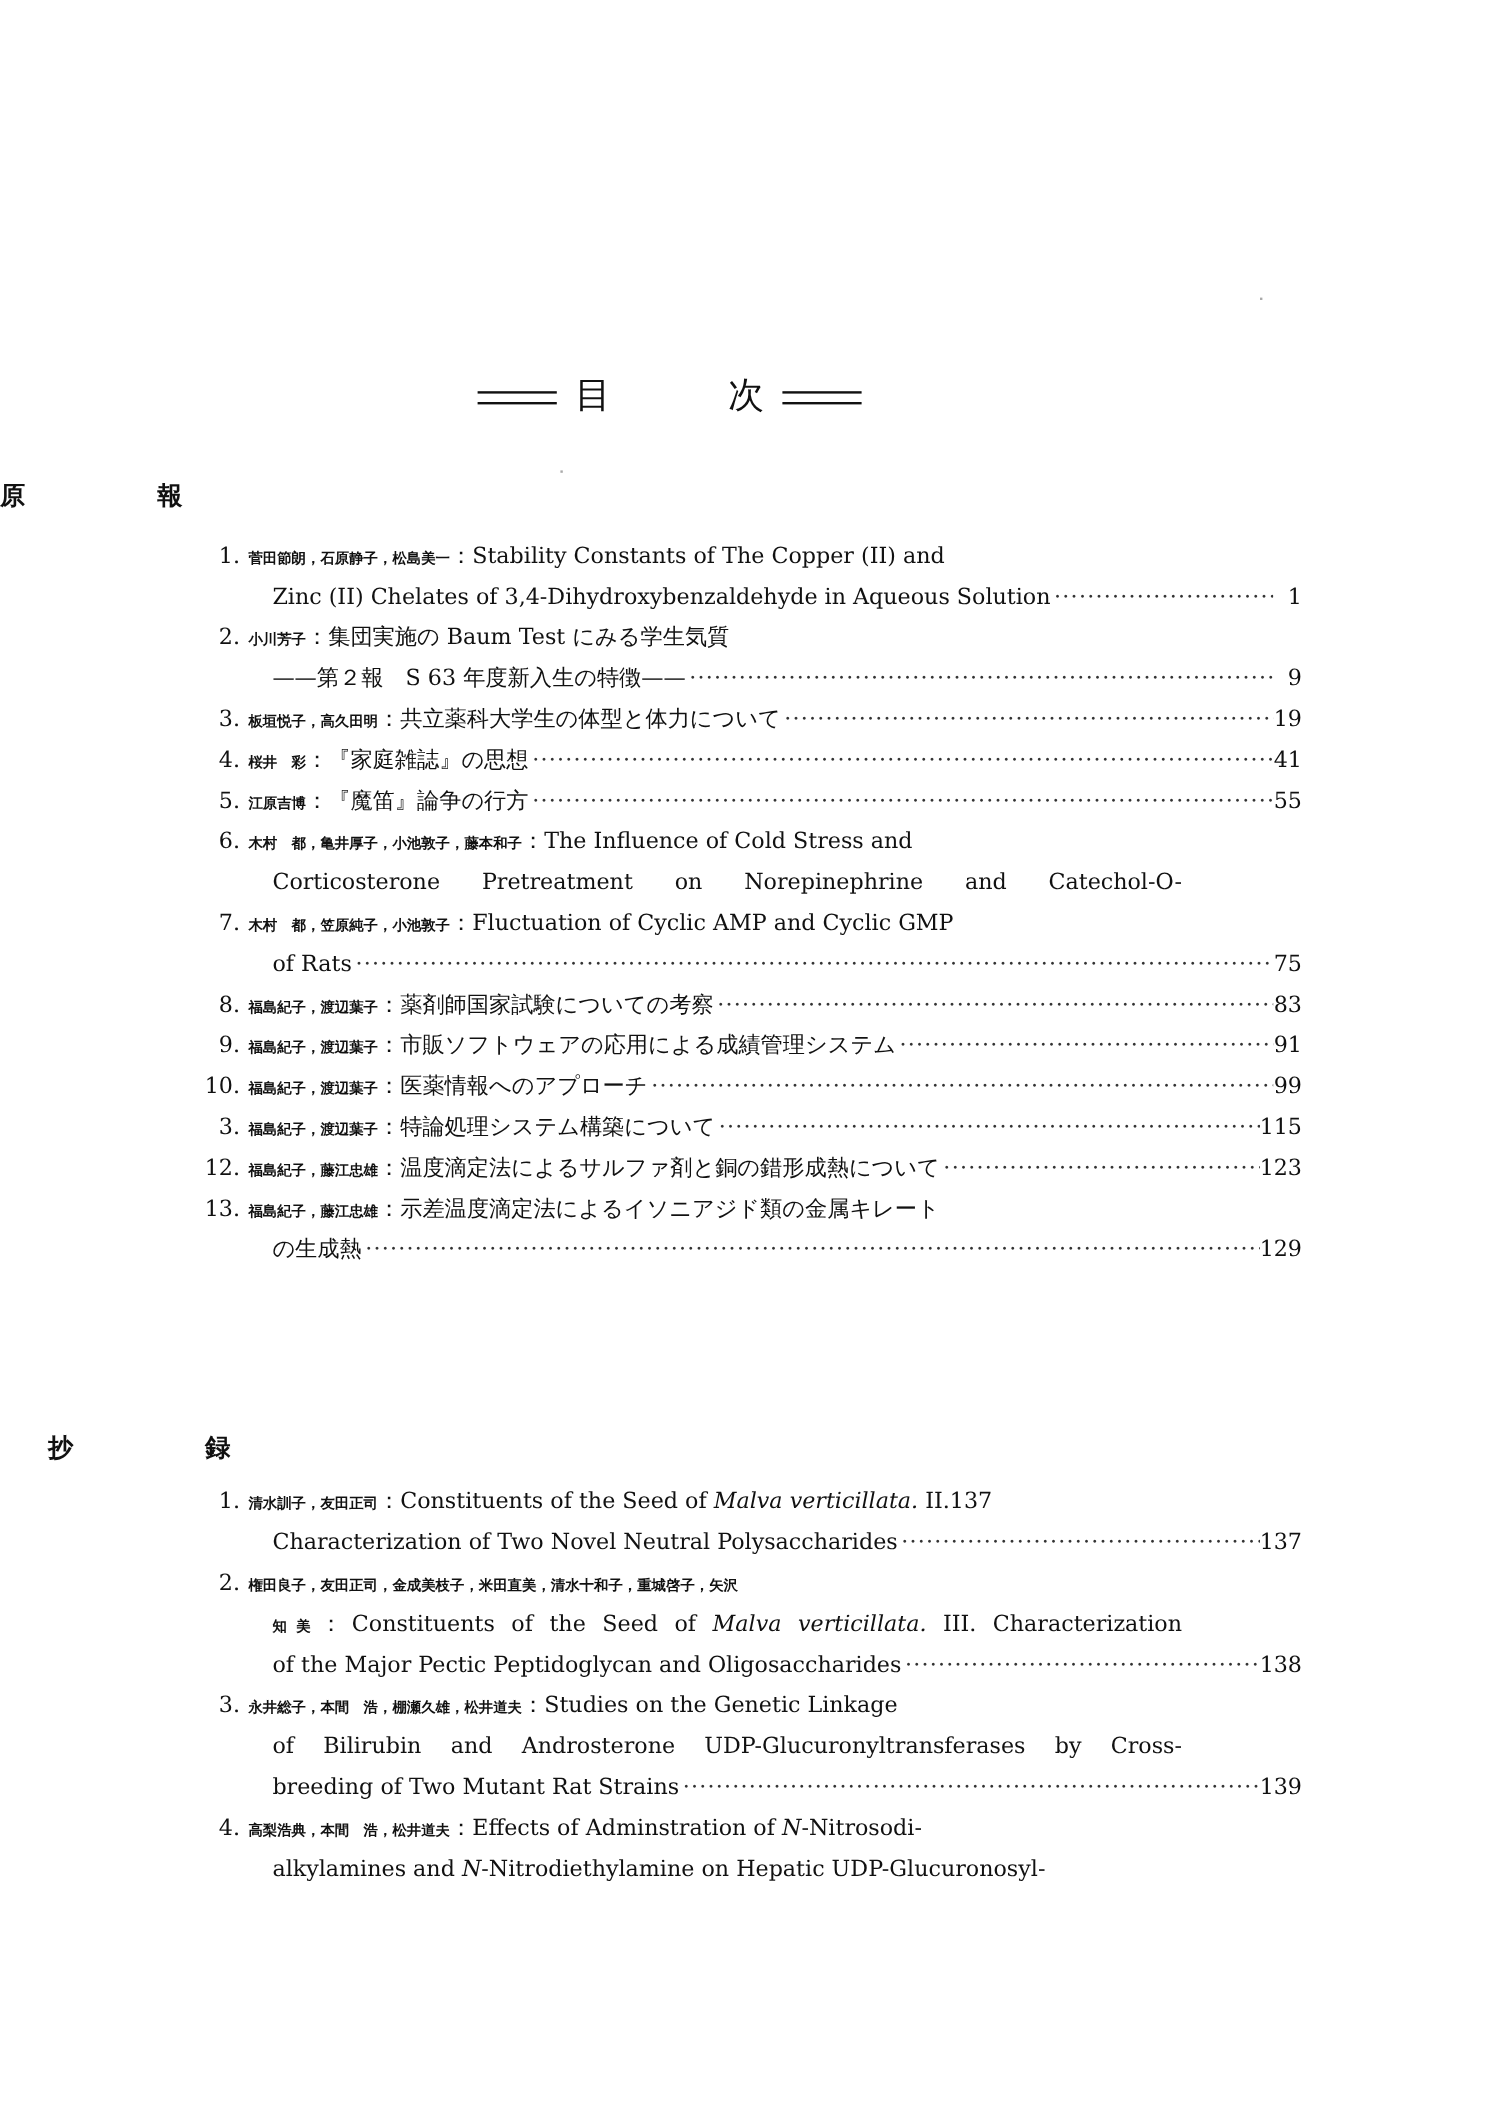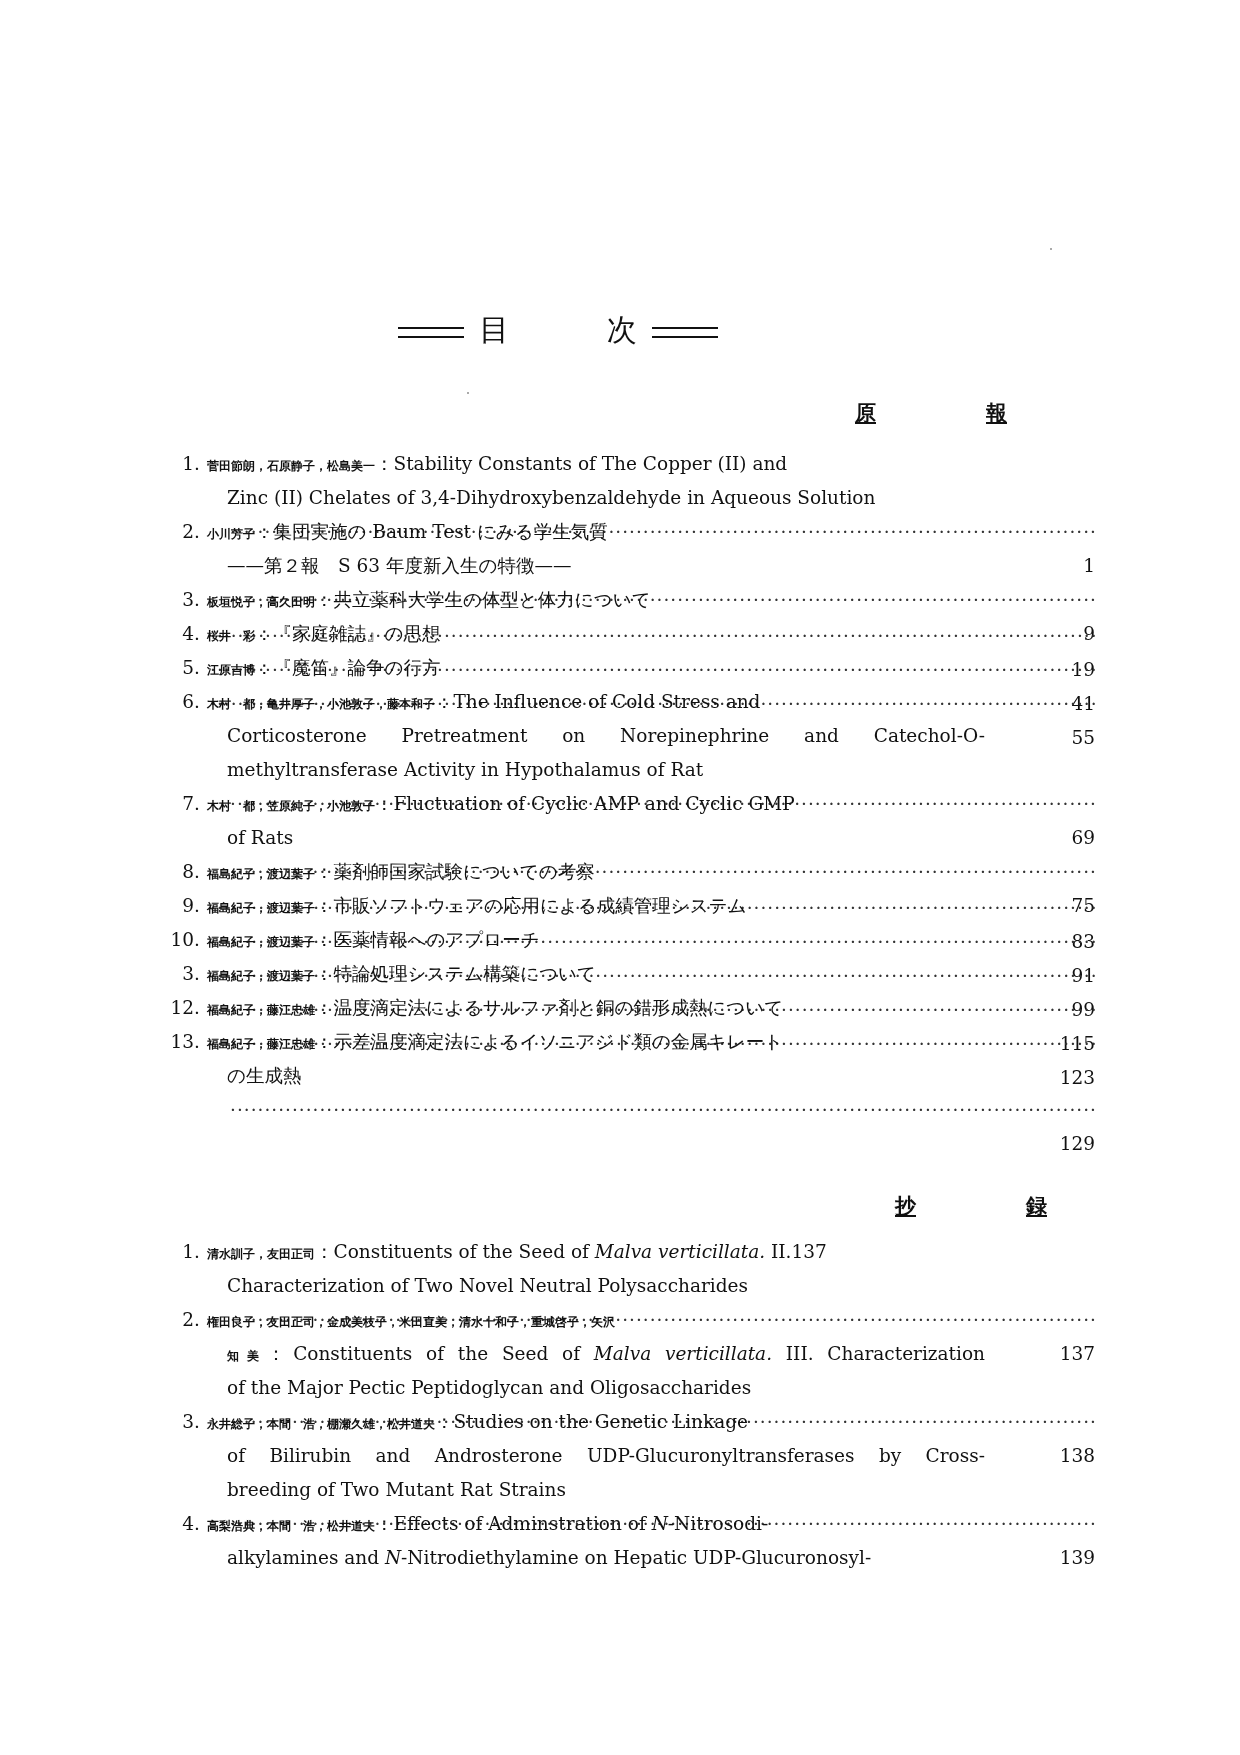--- a/index.html
+++ b/index.html
@@ -4,34 +4,34 @@
   <style>
     html, body { margin: 0; padding: 0; background: #ffffff; }
     body { width: 1240px; height: 1755px; position: relative; overflow: hidden;
            font-family: "DejaVu Serif", "Liberation Serif", serif; color: #111111; }
     .page-title { position: absolute; top: 312px; left: 0; width: 1116px; text-align: center;
                   font-size: 30px; line-height: 36px; }
     .page-title .rule { display: inline-block; width: 66px; height: 7px; border-top: 2px solid #111;
                         border-bottom: 2px solid #111; vertical-align: middle; }
     .page-title .ch { display: inline-block; margin: 0 6px; }
     .page-title .ch.first { margin-right: 82px; }
-    .section-heading { position: absolute; left: 0; width: 1007px; text-align: right;
+    .section-heading { position: absolute; left: 0; width: 1007px; text-align: left;
                        font-family: "DejaVu Sans", "Liberation Sans", sans-serif; font-weight: bold;
-                       font-size: 21px; line-height: 26px; text-decoration: underline; }
+                       font-size: 21px; line-height: 26px; }
     .section-heading span.c1 { margin-right: 110px; }
     .toc { position: absolute; left: 150px; width: 945px; }
     .entry { position: relative; }
     .line { position: relative; height: 34px; line-height: 34px; font-size: 18.5px; white-space: nowrap; }
     .num { position: absolute; left: 0; width: 50px; text-align: right; }
     .num.wide { left: -10px; width: 60px; }
     .first-line { position: absolute; left: 57px; right: 110px; }
     .authors { font-family: "DejaVu Sans", "Liberation Sans", sans-serif; font-weight: bold; font-size: 12px; }
     .cont { position: absolute; left: 77px; right: 110px; }
     .cont.justify { text-align: justify; text-align-last: justify; }
-    .leader-line { position: absolute; left: 77px; right: 0; display: flex; flex-direction: column; }
+    .leader-line { position: absolute; left: 77px; right: 10px; display: flex; }
     .leader-line.first { left: 57px; }
     .leader-line .t { flex: 0 0 auto; }
     .leader-line .dots { flex: 1 1 auto; overflow: hidden; color: #333; letter-spacing: 1px; padding: 0 3px; }
     .leader-line .dots::before { content: "··································································································································"; }
     .leader-line .pg { flex: 0 0 auto; min-width: 24px; text-align: right; }
     i { font-style: italic; }
     .artifact { position: absolute; width: 2px; height: 2px; background: #aaa; }
   </style>
 </head>
 <body>
@@ -105,27 +105,20 @@
       </div>
     </div>
     <div class="entry">
       <div class="line">
         <span class="num">6.</span>
         <div class="first-line"><span class="authors">木村　都，亀井厚子，小池敦子，藤本和子</span><span>：</span><span>The Influence of Cold Stress and</span></div>
       </div>
       <div class="line">
         <div class="cont justify"><span>Corticosterone Pretreatment on Norepinephrine and Catechol-O-</span></div>
       </div>
-      <div class="line">
-        <div class="leader-line">
-          <span class="t"><span>methyltransferase Activity in Hypothalamus of Rat</span></span>
-          <span class="dots"></span>
-          <span class="pg">69</span>
-        </div>
-      </div>
     </div>
     <div class="entry">
       <div class="line">
         <span class="num">7.</span>
         <div class="first-line"><span class="authors">木村　都，笠原純子，小池敦子</span><span>：</span><span>Fluctuation of Cyclic AMP and Cyclic GMP</span></div>
       </div>
       <div class="line">
         <div class="leader-line">
           <span class="t"><span>of Rats</span></span>
           <span class="dots"></span>

